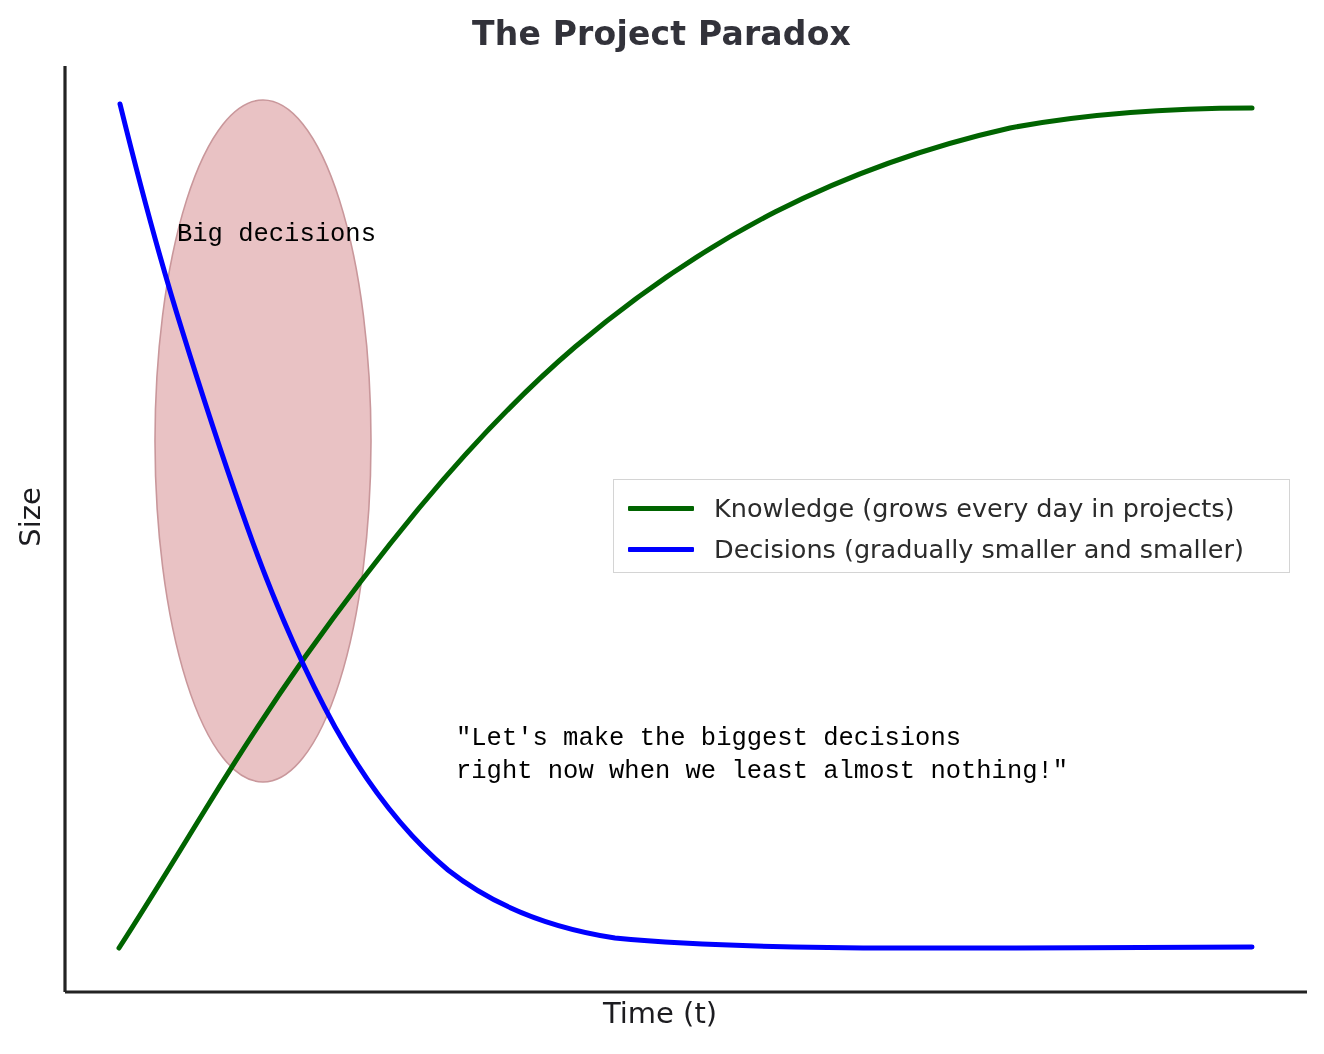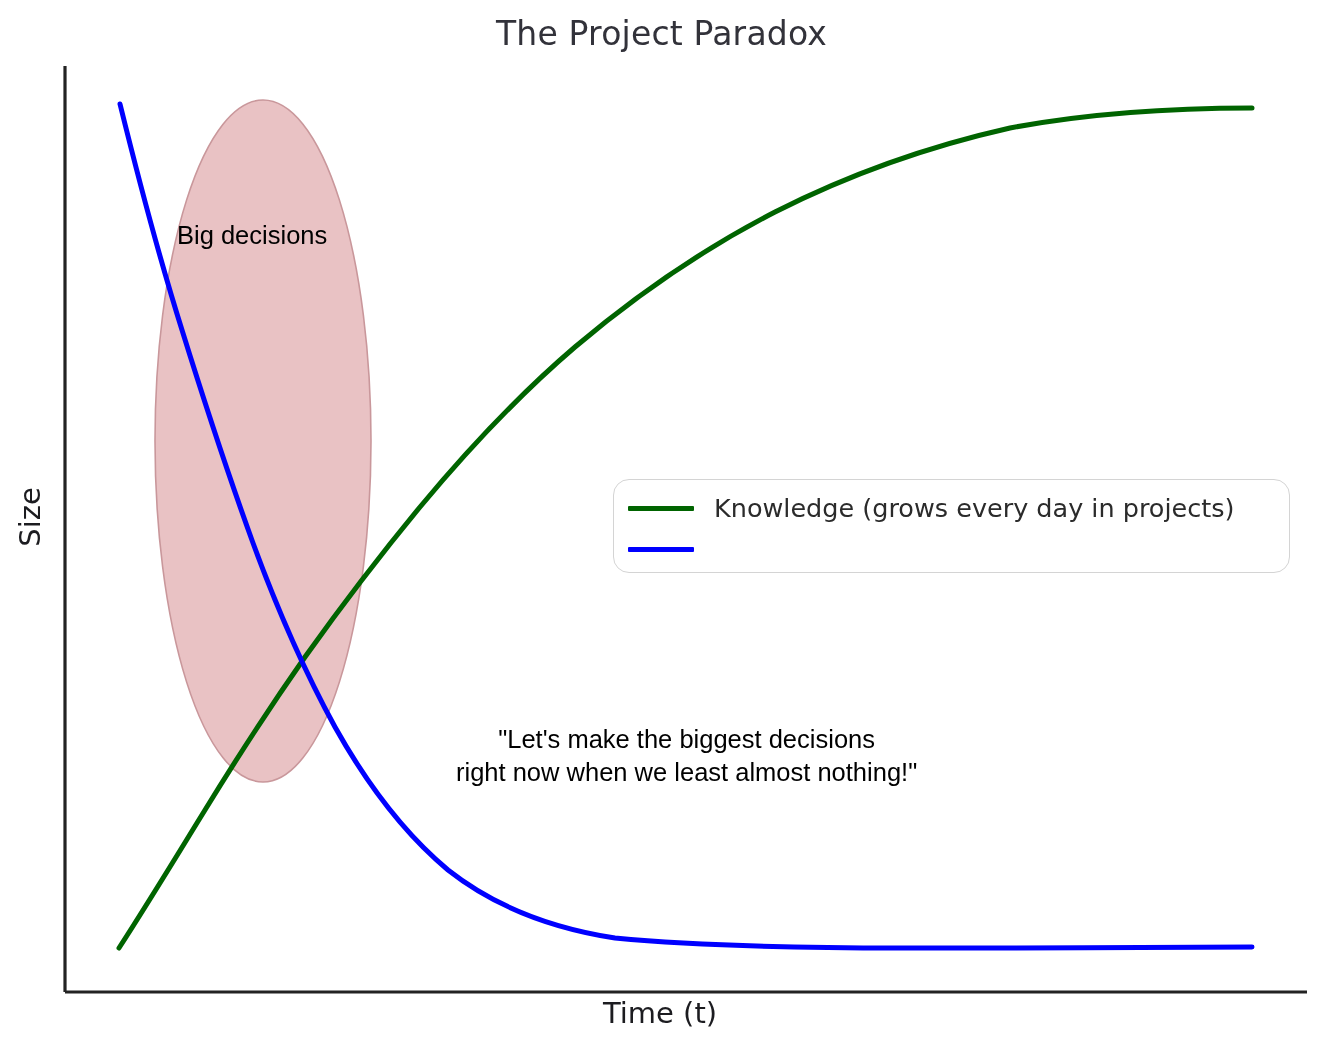--- a/index.html
+++ b/index.html
@@ -17,38 +17,37 @@
     background: #ffffff;
     overflow: hidden;
   }
   #chart-title {
     position: absolute;
     left: 0;
     top: 14px;
     width: 1323px;
     text-align: center;
     font-size: 33px;
-    font-weight: normal;
+    font-weight: bold;
     color: #32323a;
     letter-spacing: 0.2px;
     font-family: "DejaVu Sans", sans-serif;
   }
   #plot-svg {
     position: absolute;
     left: 0;
     top: 0;
   }
   .ann-text {
     position: absolute;
     font-size: 25.5px;
     color: #000000;
     line-height: 1.28;
     white-space: pre;
-    font-family: Liberation Sans, sans-serif;
-    text-align: center;
+    font-family: Liberation Mono, monospace;
   }
   #annotation-big-decisions {
     left: 177px;
     top: 219px;
   }
   #annotation-quote {
     left: 456px;
     top: 723px;
   }
   #xlabel {
@@ -75,21 +74,21 @@
   }
   #legend-box {
     position: absolute;
     left: 613px;
     top: 479px;
     width: 677px;
     height: 94px;
     box-sizing: border-box;
     background: #ffffff;
     border: 1.3px solid #d4d4d4;
-    border-radius: 16px;
+    border-radius: 0;
   }
   .legend-row {
     position: absolute;
     left: 14px;
     height: 40px;
     display: flex;
     align-items: center;
   }
   #legend-row-knowledge { top: 8px; }
   #legend-row-decisions { top: 49px; }
@@ -144,19 +143,20 @@
 
   <div class="ann-text" id="annotation-quote"><span>"Let's make the biggest decisions</span><br><span>right now when we least almost nothing!"</span></div>
 
   <div id="legend-box">
     <div class="legend-row" id="legend-row-knowledge">
       <span class="legend-swatch" id="swatch-knowledge" style="background: rgb(0, 100, 0);"></span>
       <span class="legend-label">Knowledge (grows every day in projects)</span>
     </div>
     <div class="legend-row" id="legend-row-decisions">
       <span class="legend-swatch" id="swatch-decisions" style="background: rgb(0, 0, 255);"></span>
+      <span class="legend-label">Decisions (gradually smaller and smaller)</span>
     </div>
   </div>
 
   <div id="xlabel">Time (t)</div>
   <div id="ylabel">Size</div>
 
 </div>
 
 </body></html>

